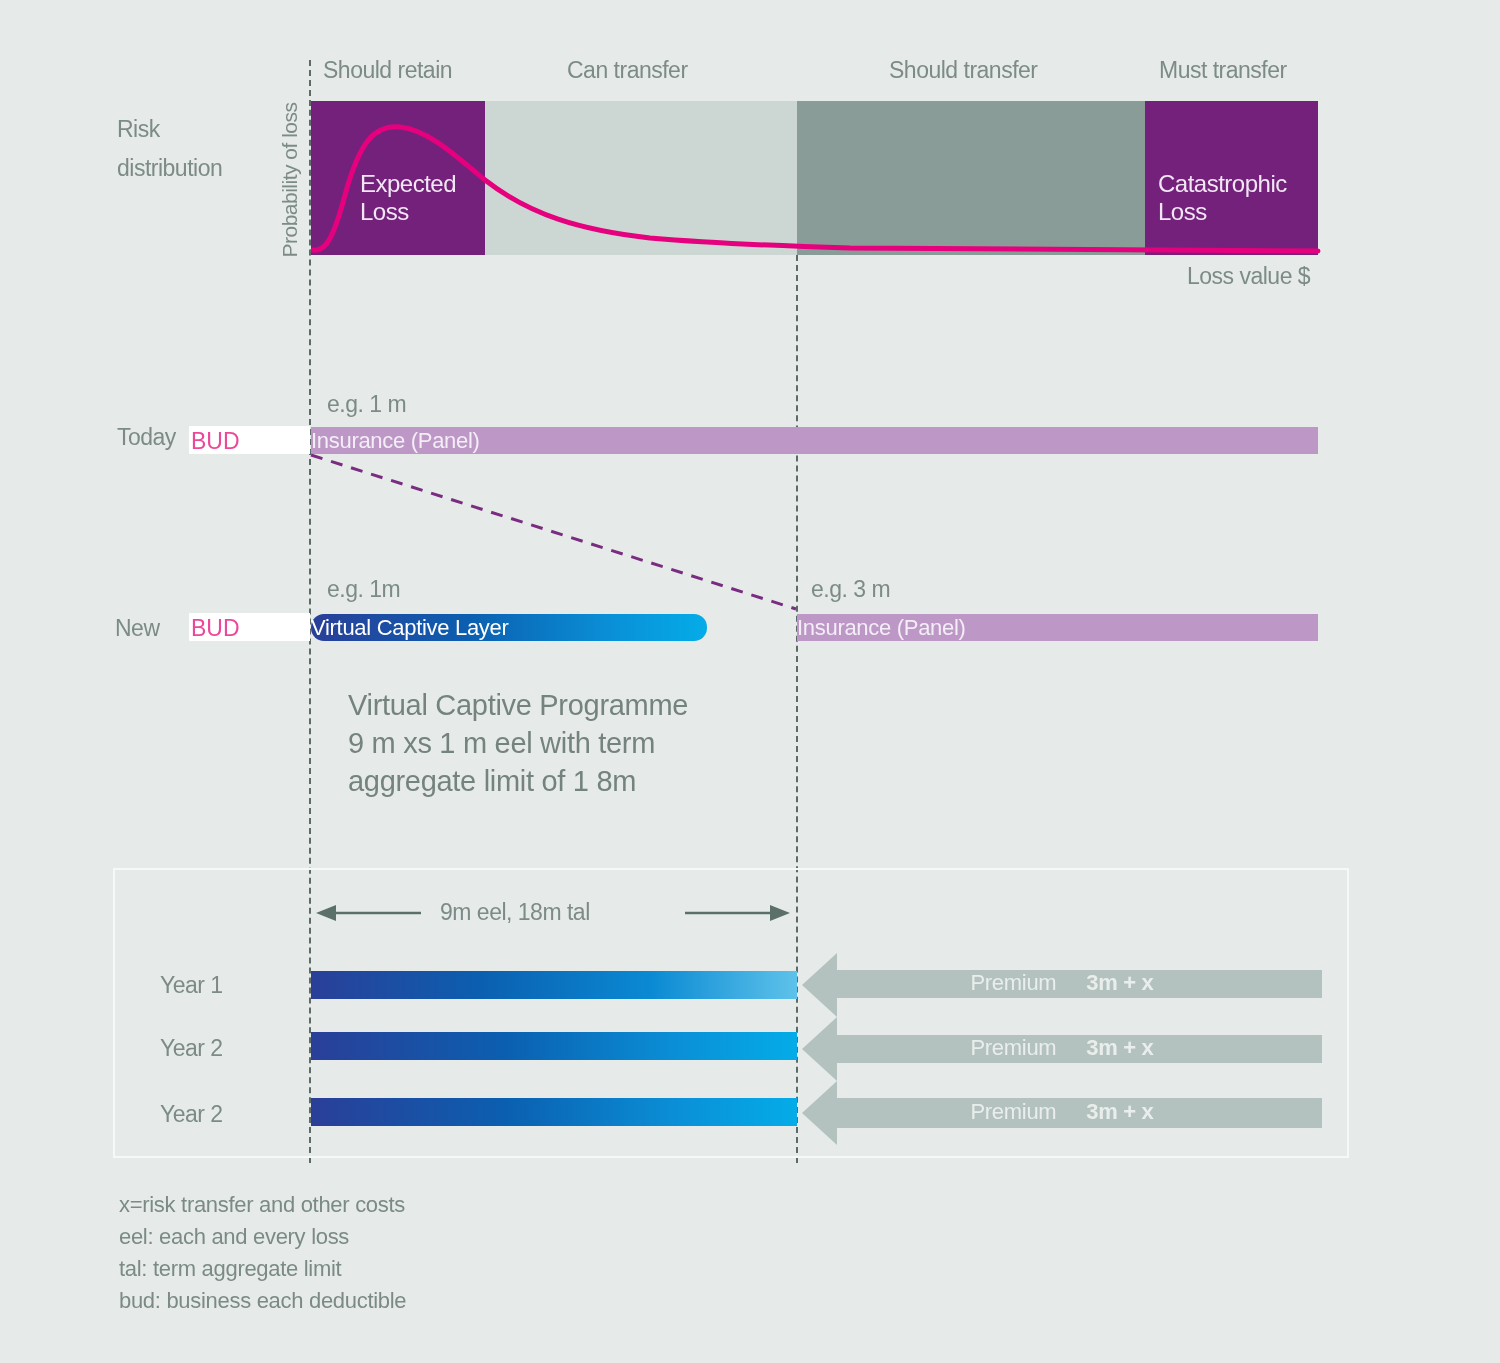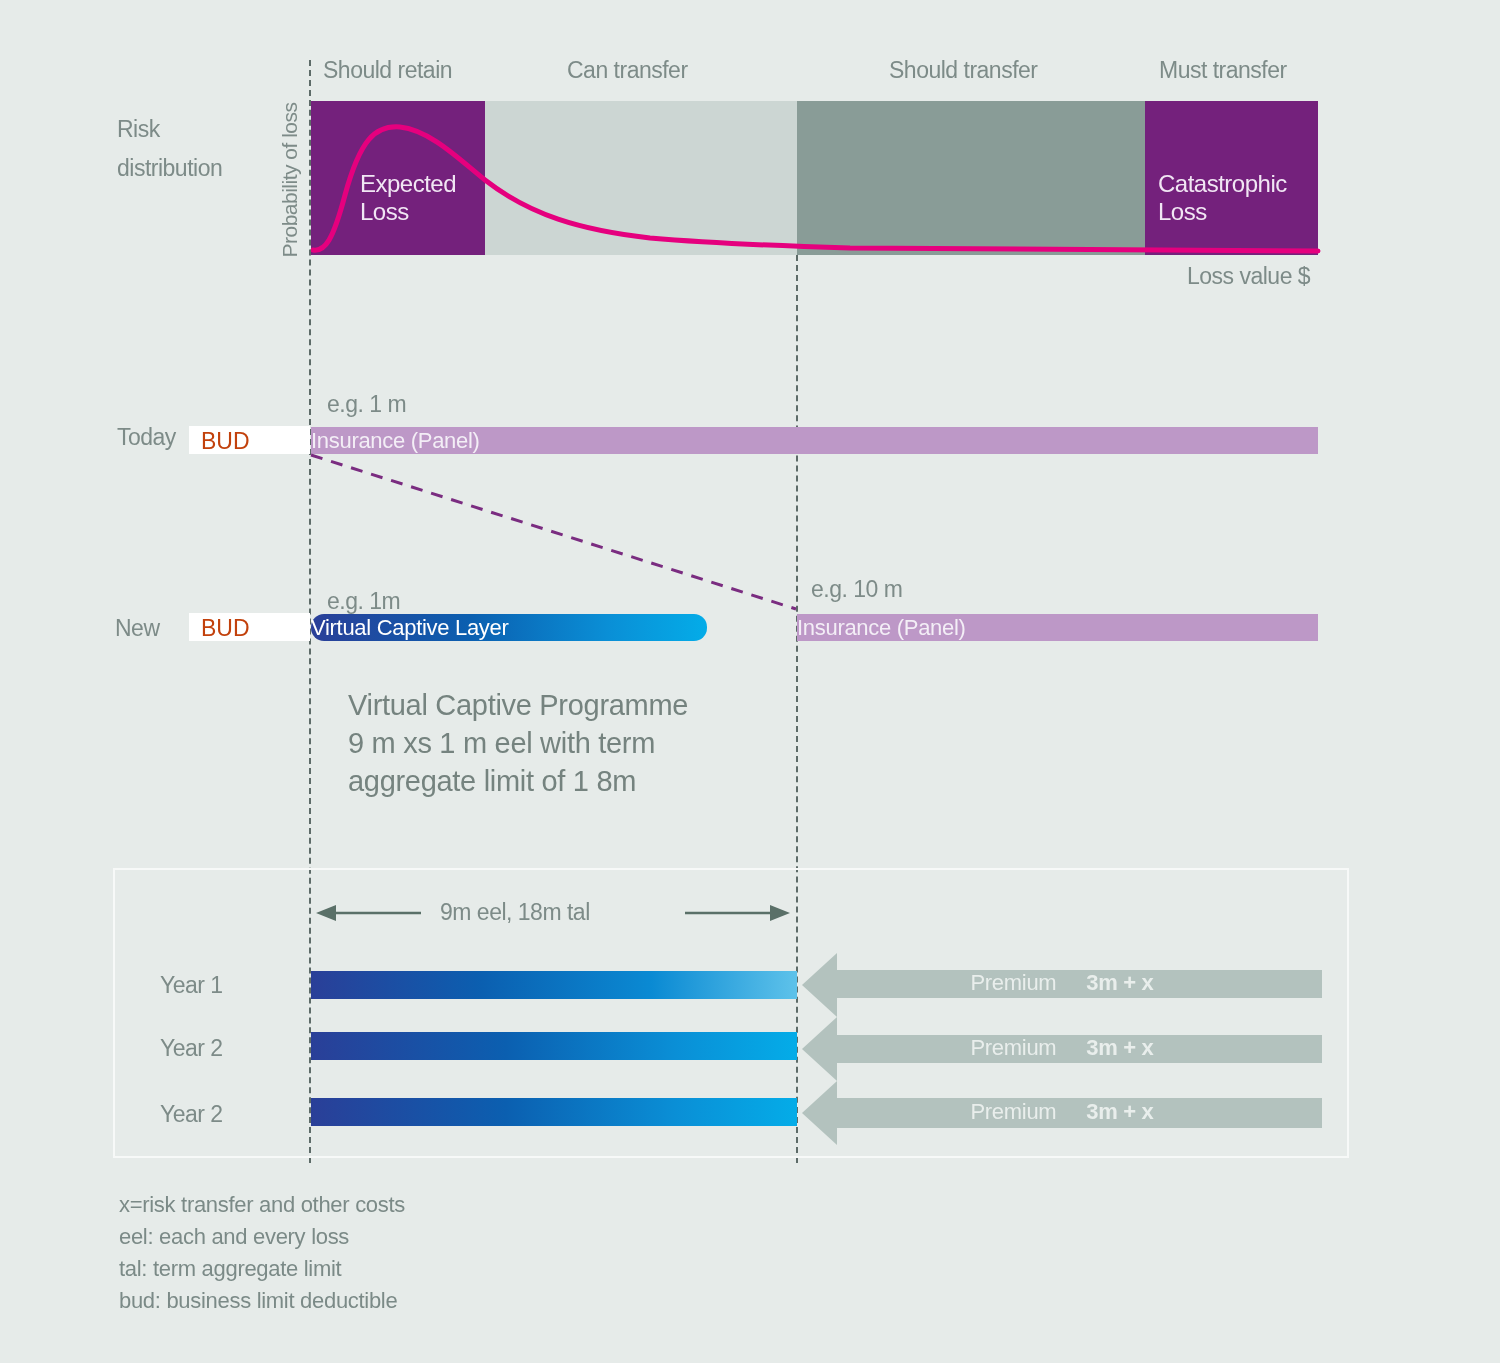--- a/index.html
+++ b/index.html
@@ -8,21 +8,21 @@
     background: #e6ebe9;
     font-family: "Liberation Sans", sans-serif;
     color: #7b8a87;
   }
   .abs { position: absolute; }
   .lbl { position: absolute; font-size: 23px; color: #7d8b88; letter-spacing: -0.5px; white-space: nowrap; }
   .seg { position: absolute; top: 101px; height: 154px; }
   .seg-text { position: absolute; color: #f1e6f4; font-size: 24px; line-height: 28px; letter-spacing: -0.5px; }
   .vline { position: absolute; width: 0; border-left: 2px dashed #5d6b68; }
   .bud { position: absolute; left: 189px; width: 121px; height: 28px; background: #ffffff;
-         font-size: 23px; color: #c2410c; line-height: 30px; padding-left: 12px; box-sizing: border-box; }
+         font-size: 23px; color: #ec4899; line-height: 30px; padding-left: 2px; box-sizing: border-box; }
   .bar-label { position: absolute; color: #f3eef6; font-size: 22px; line-height: 28px; text-align: left; letter-spacing: -0.3px; }
   .blue-bar { position: absolute; left: 311px; width: 486px; height: 28px;
               background: linear-gradient(to right, #2a3f98 0%, #0b5fb0 40%, #0a8fd6 75%, #04ace8 100%); }
   .blue-bar.year1 { background: linear-gradient(to right, #2a3f98 0%, #0b5fb0 35%, #0a8ad3 70%, #5ec2ea 100%); }
   .premium-text { position: absolute; left: 0; width: 100%; text-align: center; color: #e9eeec; font-size: 22px; line-height: 28px; letter-spacing: -0.3px; }
   .premium-text b { font-weight: bold; margin-left: 24px; }
   .legend-line { font-size: 22px; color: #7b8a87; line-height: 32px; letter-spacing: -0.3px; white-space: nowrap; }
 </style>
 </head>
 <body>
@@ -64,22 +64,22 @@
 <div class="lbl" style="left:117px; top:424px;">Today</div>
 <div class="bud" style="top:426px;">BUD</div>
 <div class="abs" style="left:311px; top:427px; width:1007px; height:27px; background:#bd98c7;">
   <div class="bar-label" style="left:0; width:100%;">Insurance (Panel)</div>
 </div>
 
 <svg class="abs" style="left:0; top:0;" width="1500" height="700">
   <line x1="311" y1="455" x2="796" y2="609" stroke="#7a2c80" stroke-width="3" stroke-dasharray="12,9"></line>
 </svg>
 
-<div class="lbl" style="left:327px; top:588px;">e.g. 1m</div>
-<div class="lbl" style="left:811px; top:576px;">e.g. 10 m</div>
+<div class="lbl" style="left:327px; top:576px;">e.g. 1m</div>
+<div class="lbl" style="left:811px; top:576px;">e.g. 3 m</div>
 <div class="lbl" style="left:115px; top:615px;">New</div>
 <div class="bud" style="top:613px;">BUD</div>
 <div class="blue-bar" style="top:614px; height:27px; width:396px;border-radius:13px;">
   <div class="bar-label" style="left:0; width:100%; color:#ffffff;">Virtual Captive Layer</div>
 </div>
 <div class="abs" style="left:797px; top:614px; width:521px; height:27px; background:#bd98c7;">
   <div class="bar-label" style="left:0; width:100%;">Insurance (Panel)</div>
 </div>
 
 <div class="abs" style="left:348px; top:686px; font-size:29px; line-height:38px; color:#75837f; letter-spacing:-0.3px;">
@@ -131,14 +131,14 @@
   <div class="premium-text" style="top:17px;">
     <span>Premium</span>
     <b>3m + x</b>
   </div>
 </div>
 
 <div class="abs" style="left:119px; top:1189px;">
   <div class="legend-line">x=risk transfer and other costs</div>
   <div class="legend-line">eel: each and every loss</div>
   <div class="legend-line">tal: term aggregate limit</div>
-  <div class="legend-line">bud: business limit deductible</div>
+  <div class="legend-line">bud: business each deductible</div>
 </div>
 
 </body></html>

